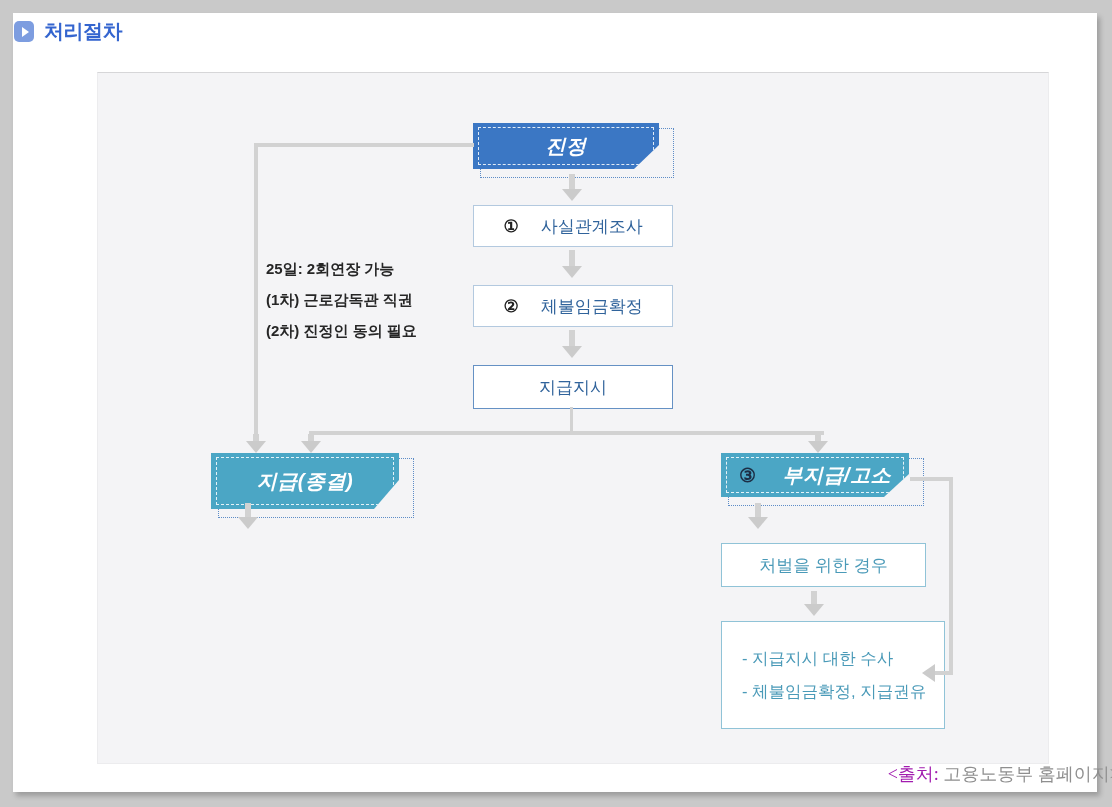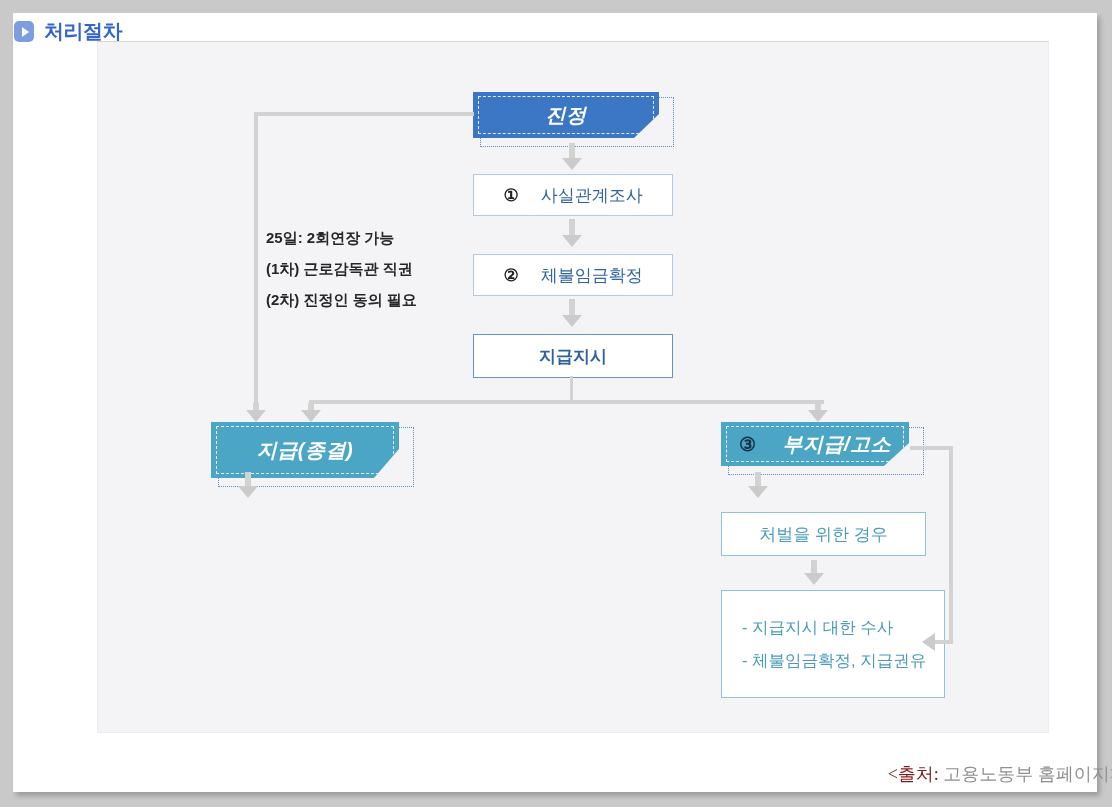--- a/index.html
+++ b/index.html
@@ -11,57 +11,57 @@
     position:absolute;left:13px;top:13px;width:1084px;height:779px;background:#ffffff;
     box-shadow:3px 4px 5px rgba(0,0,0,.22);
   }
   .hdr{position:absolute;left:1px;top:5px;display:flex;align-items:center;gap:10px;}
   .bullet{width:20px;height:21px;background:#7d9de0;border-radius:5px;
     display:flex;align-items:center;justify-content:center;}
   .bullet .tri{width:0;height:0;border-top:5px solid transparent;border-bottom:5px solid transparent;
     border-left:7px solid #ffffff;margin-left:2px;}
   .title{font-size:20px;font-weight:bold;color:var(--title_blue,#3465cf);letter-spacing:-0.5px;}
   .panel{
-    position:absolute;left:84px;top:28px;width:950px;height:690px;background:#f4f4f6;
+    position:absolute;left:84px;top:59px;width:950px;height:690px;background:#f4f4f6;
     border-top:1px solid #d6d6d8;border-left:1px solid #ececee;
     border-right:1px solid #ececee;border-bottom:1px solid #ececee;
   }
   
   .banner{position:absolute;}
   .banner .dotted{position:absolute;left:7px;top:5px;right:-15px;bottom:-9px;border:1px dotted #5d8cc7;}
   .banner .solid{
     position:absolute;inset:0;display:flex;align-items:center;justify-content:center;
     clip-path:polygon(0 0,100% 0,100% 48%,calc(100% - 25px) 100%,0 100%);
     color:#ffffff;font-style:italic;font-weight:bold;font-size:20px;letter-spacing:.5px;
   }
   .banner.blue .solid{background:var(--banner_blue,#3b77c4);}
   .banner.teal .solid{background:var(--banner_teal,#4ba6c5);}
   .banner .dash{position:absolute;left:5px;right:5px;top:4px;bottom:4px;border:1px dashed rgba(255,255,255,.85);}
   .banner .num{font-style:normal;font-weight:bold;color:#1c2e45;margin-right:26px;font-size:19px;}
   
   .pbox{position:absolute;background:#ffffff;display:flex;align-items:center;justify-content:center;font-size:17px;}
   .pbox.navy{border:1px solid #b3c9df;color:var(--navy_text,#30639b);}
-  .pbox.navy.strong{border-color:#6591c4;font-weight:bold;}
+  .pbox.navy.strong{border-color:#6591c4;}
   .pbox.teal{border:1px solid #90c3d7;color:var(--teal_text,#4a9ab8);}
   .pbox .num{color:#222222;margin-right:22px;font-weight:bold;}
   .pbox.listbox{flex-direction:column;align-items:flex-start;justify-content:center;
     padding-left:20px;font-size:16.5px;line-height:33px;}
   
   .ln{position:absolute;background:var(--connector_gray,#d2d2d2);}
   .hd{position:absolute;width:0;height:0;}
   .hd.down{border-left:10px solid transparent;border-right:10px solid transparent;border-top:12px solid #cbcbcb;}
   .hd.left{border-top:9px solid transparent;border-bottom:9px solid transparent;border-right:13px solid #cbcbcb;}
   
   .note{position:absolute;color:var(--note_text,#262626);font-weight:bold;font-size:15px;}
   .note div{line-height:31px;}
   .note.rightn div{line-height:27px;}
   
   .source{position:absolute;top:762px;left:600px;width:520px;text-align:right;font-size:18px;
     white-space:nowrap;font-family:"Liberation Serif", serif;}
-  .source .pre{color:#7f1d1d;}
+  .source .pre{color:#a21caf;}
   .source .site{color:#8f8f8f;}
 </style>
 </head>
 <body>
 
 <div class="card">
 
   <div class="hdr">
     <span class="bullet">
         <span class="tri"></span>

